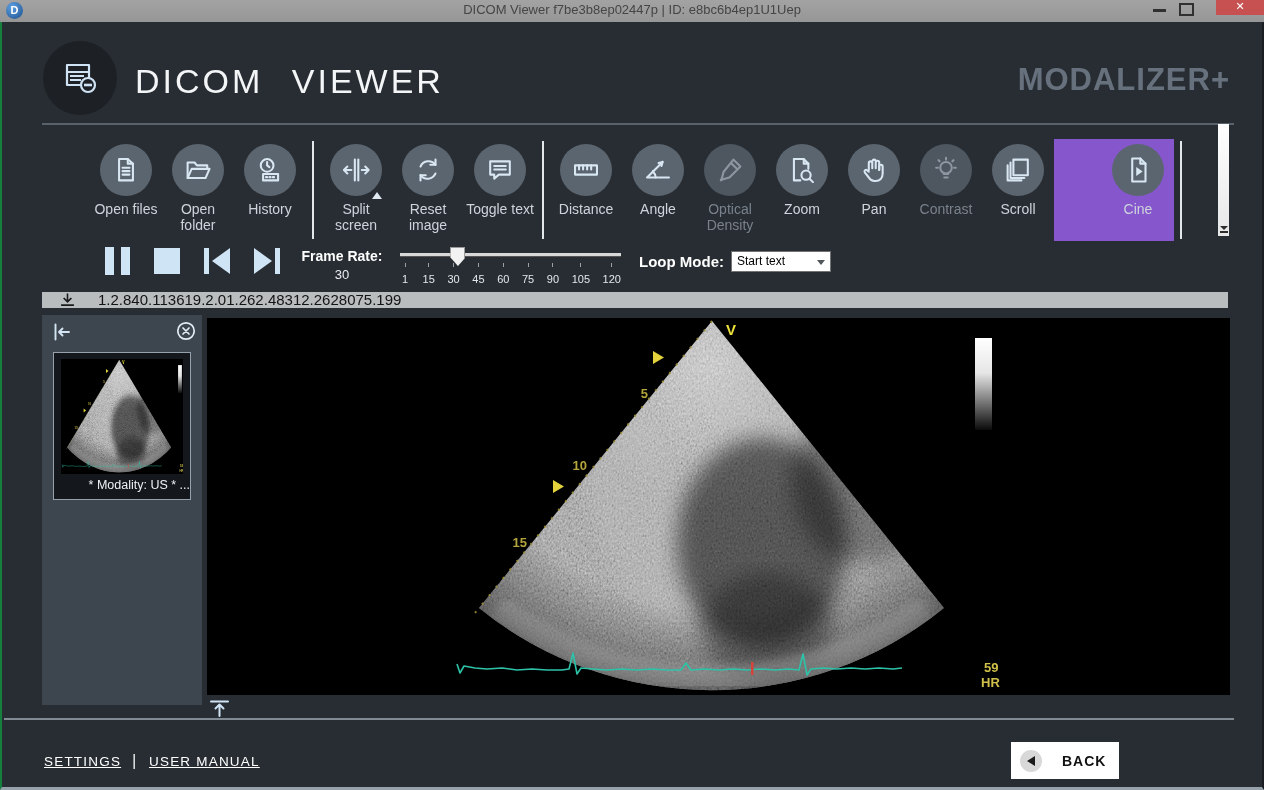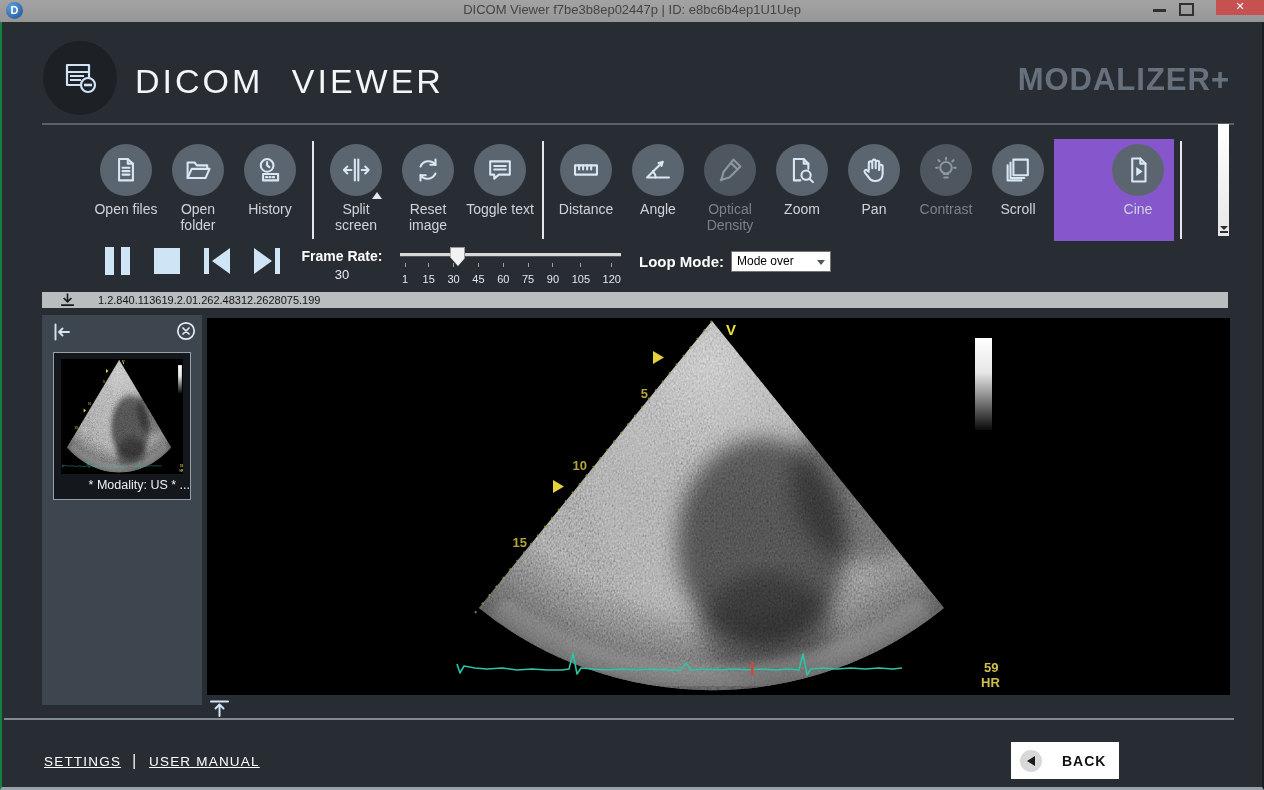--- a/index.html
+++ b/index.html
@@ -68,21 +68,21 @@
   .tick span{font-size:11px;color:#e2e7ec;}
   .loop-label{position:absolute;left:637px;top:231px;font-size:15px;font-weight:bold;color:#fff;}
   .combo{position:absolute;left:729px;top:229px;width:100px;height:21px;background:#fff;border:1px solid #737373;
          box-sizing:border-box;cursor:pointer;}
   .combo-text{position:absolute;left:5px;top:0;font-size:12px;color:#000;line-height:19px;}
   .combo-arrow{position:absolute;right:5px;top:8px;width:0;height:0;border-left:4px solid transparent;
                border-right:4px solid transparent;border-top:5px solid #4f5559;}
   
   .uidbar{position:absolute;left:40px;top:270px;width:1186px;height:16px;background:#b9bdbd;}
   .uid-ico{position:absolute;left:18px;top:1px;}
-  .uid-text{position:absolute;left:56px;top:0;font-size:11px;color:#141414;line-height:16px;}
+  .uid-text{position:absolute;left:56px;top:0;font-size:15px;color:#141414;line-height:16px;}
   
   .panel{position:absolute;left:40px;top:293px;width:160px;height:390px;background:#3d464e;}
   .panel-collapse{position:absolute;left:9px;top:6px;width:22px;height:22px;cursor:pointer;}
   .panel-close{position:absolute;left:133px;top:5px;width:22px;height:22px;cursor:pointer;}
   .thumb-card{position:absolute;left:11px;top:37px;width:138px;height:148px;border:1px solid #97a1ab;
               background:#14181c;box-sizing:border-box;cursor:pointer;}
   .thumb-img{width:122px;height:115px;background:#000;margin:6px auto 0;display:block;}
   .thumb-cap{font-size:12.5px;color:#eef1f4;text-align:right;margin-top:4px;white-space:nowrap;}
   
   .viewer{position:absolute;left:205px;top:296px;width:1023px;height:377px;background:#000;}
@@ -310,21 +310,21 @@
           <span class="tick"><i></i><span>45</span></span>
           <span class="tick"><i></i><span>60</span></span>
           <span class="tick"><i></i><span>75</span></span>
           <span class="tick"><i></i><span>90</span></span>
           <span class="tick"><i></i><span>105</span></span>
           <span class="tick"><i></i><span>120</span></span>
         </div>
     </div>
     <div class="loop-label">Loop Mode:</div>
     <div class="combo">
-      <span class="combo-text">Mode over</span>
+      <span class="combo-text">Start text</span>
       <span class="combo-arrow"></span>
     </div>
 
     <div class="uidbar">
       <span class="uid-ico">
         <svg width="15" height="14" viewBox="0 0 16 14" fill="none" stroke="#1b1b1b" stroke-width="1.7" stroke-linecap="square">
           <path d="M8 1v7.5M4.5 5.5L8 9l3.5-3.5M2 12.5h12"></path>
         </svg>
       </span>
       <span class="uid-text">1.2.840.113619.2.01.262.48312.2628075.199</span>

